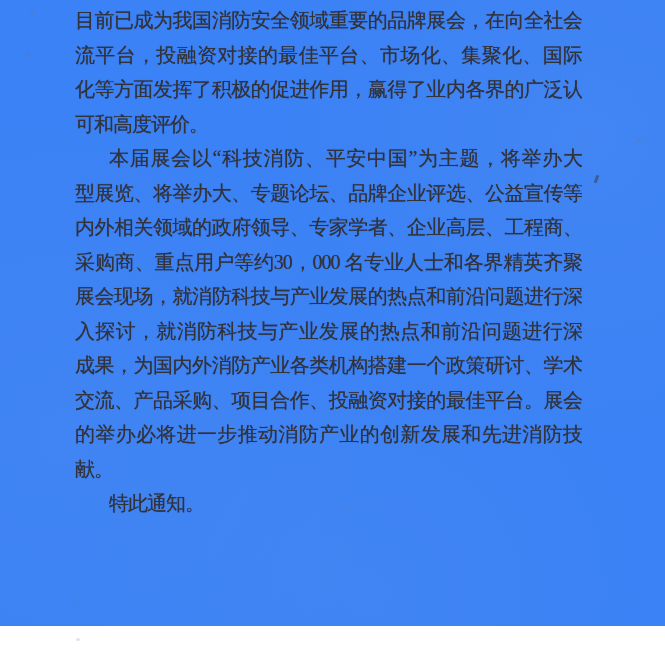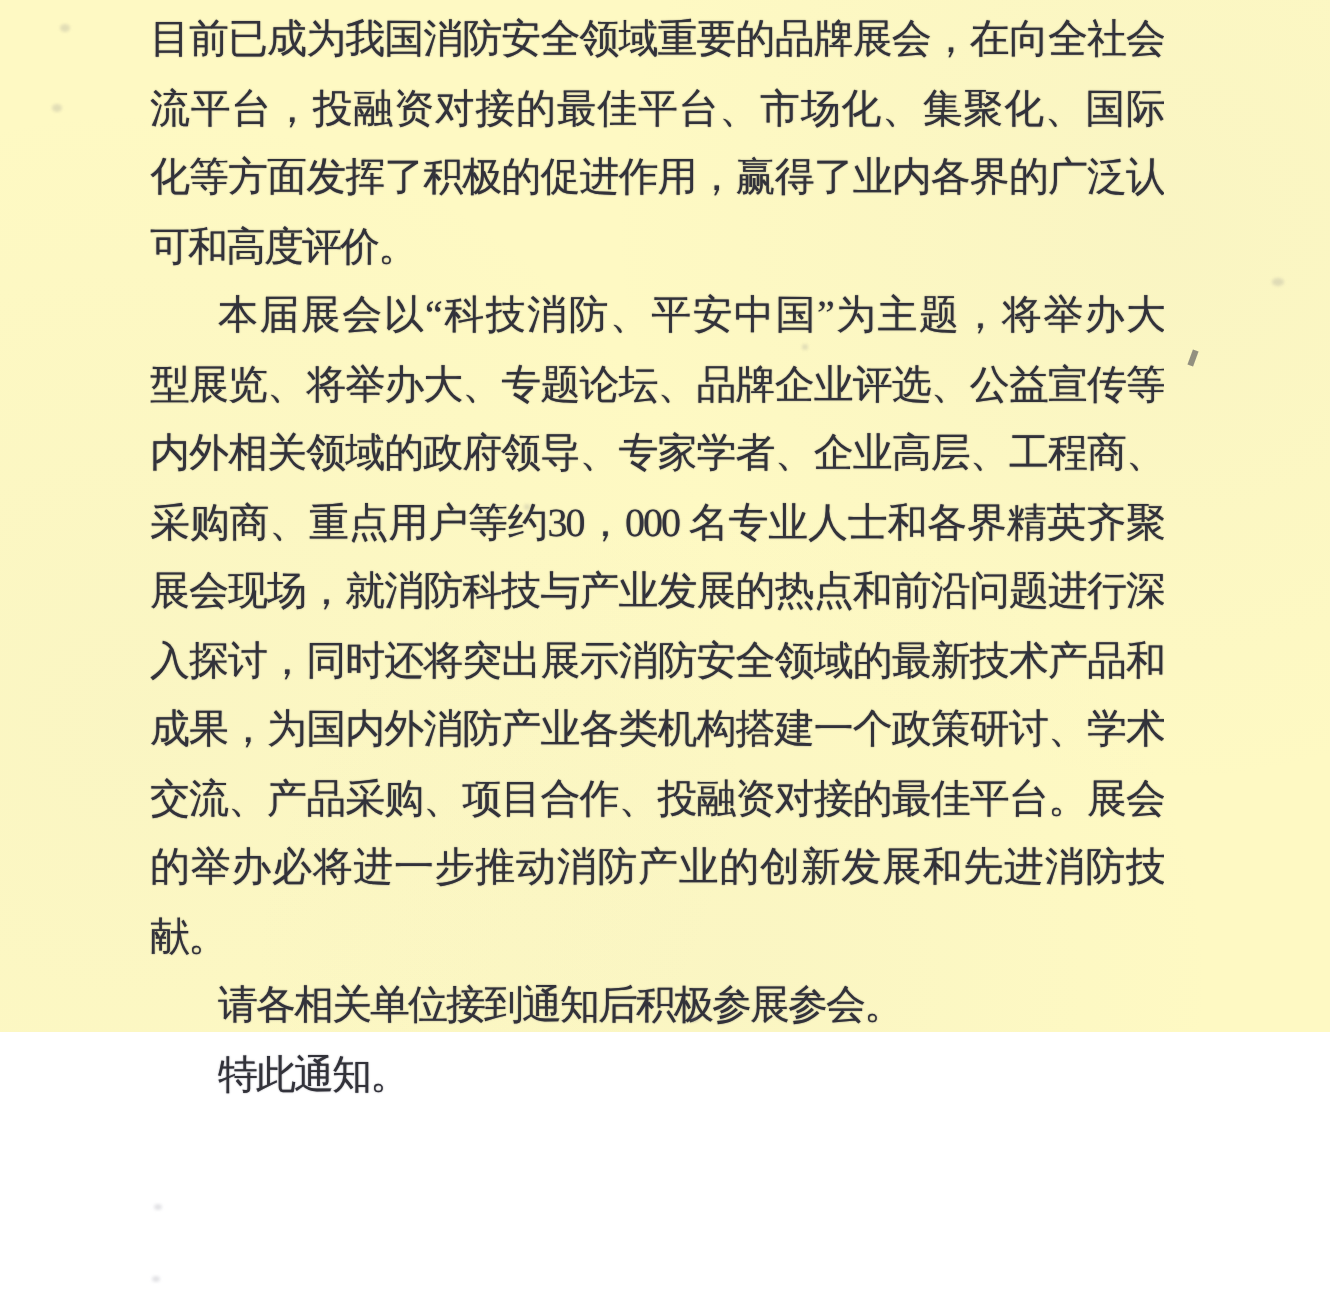--- a/index.html
+++ b/index.html
@@ -10,22 +10,22 @@
     width: 665px;
     height: 654px;
     overflow: hidden;
     position: relative;
     font-family: "Liberation Serif", "DejaVu Serif", serif;
   }
   .page {
     position: absolute;
     left: 0; top: 0;
     width: 665px;
-    height: 516px;
-    background: #fef9c3;
+    height: 626px;
+    background: #3b82f6;
   }
   
   .page::before {
     content: "";
     position: absolute;
     inset: 0;
     background:
       radial-gradient(circle at 88% 22%, rgba(180,180,190,0.06), transparent 40%),
       radial-gradient(circle at 10% 70%, rgba(180,180,190,0.05), transparent 45%),
       radial-gradient(circle at 55% 95%, rgba(180,180,190,0.05), transparent 40%);
@@ -80,28 +80,25 @@
         <div class="line">流平台，投融资对接的最佳平台、市场化、集聚化、国际</div>
         <div class="line">化等方面发挥了积极的促进作用，赢得了业内各界的广泛认</div>
         <div class="line last">可和高度评价。</div>
       </div>
       <div class="paragraph indented">
         <div class="line">本届展会以“科技消防、平安中国”为主题，将举办大</div>
         <div class="line">型展览、将举办大、专题论坛、品牌企业评选、公益宣传等</div>
         <div class="line">内外相关领域的政府领导、专家学者、企业高层、工程商、</div>
         <div class="line">采购商、重点用户等约30，000 名专业人士和各界精英齐聚</div>
         <div class="line">展会现场，就消防科技与产业发展的热点和前沿问题进行深</div>
-        <div class="line">入探讨，同时还将突出展示消防安全领域的最新技术产品和</div>
+        <div class="line">入探讨，就消防科技与产业发展的热点和前沿问题进行深</div>
         <div class="line">成果，为国内外消防产业各类机构搭建一个政策研讨、学术</div>
         <div class="line">交流、产品采购、项目合作、投融资对接的最佳平台。展会</div>
         <div class="line">的举办必将进一步推动消防产业的创新发展和先进消防技</div>
         <div class="line last">献。</div>
-      </div>
-      <div class="paragraph indented">
-        <div class="line last">请各相关单位接到通知后积极参展参会。</div>
       </div>
       <div class="paragraph indented">
         <div class="line last">特此通知。</div>
       </div>
     </div>
 
   <span class="speck" style="left:30px; top:12px; width:5px; height:4px;"></span>
   <span class="speck" style="left:26px; top:52px; width:5px; height:4px;"></span>
   <span class="speck" style="left:401px; top:172px; width:3px; height:3px;"></span>
   <span class="tick" style="left:595px; top:175px; width:3px; height:8px; transform:rotate(20deg);"></span>

